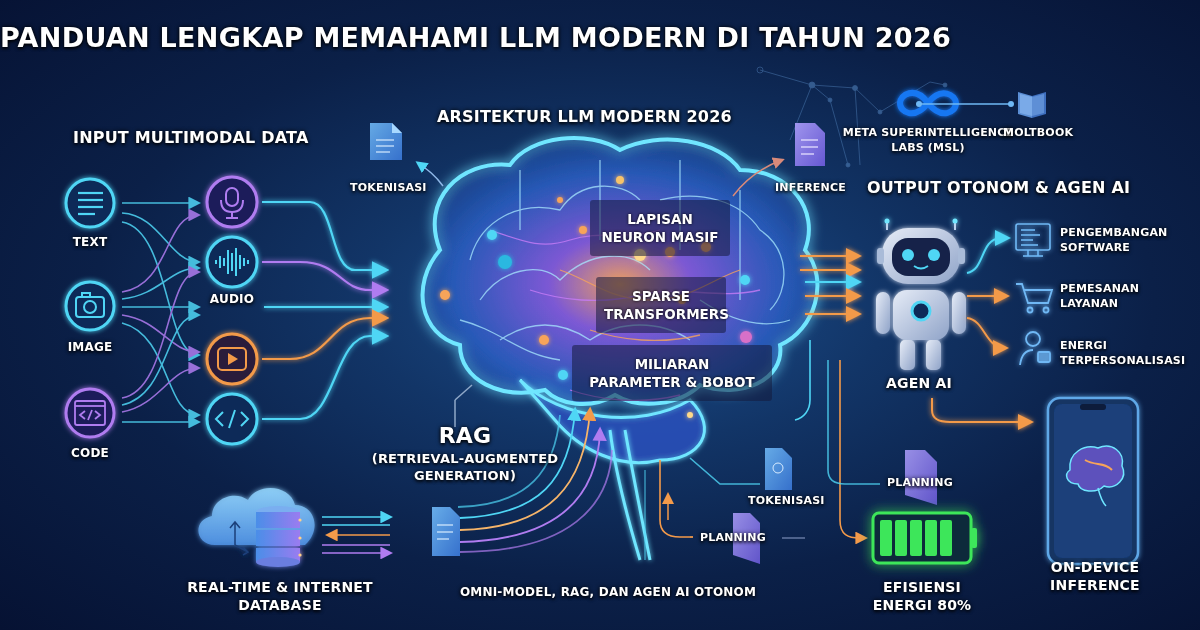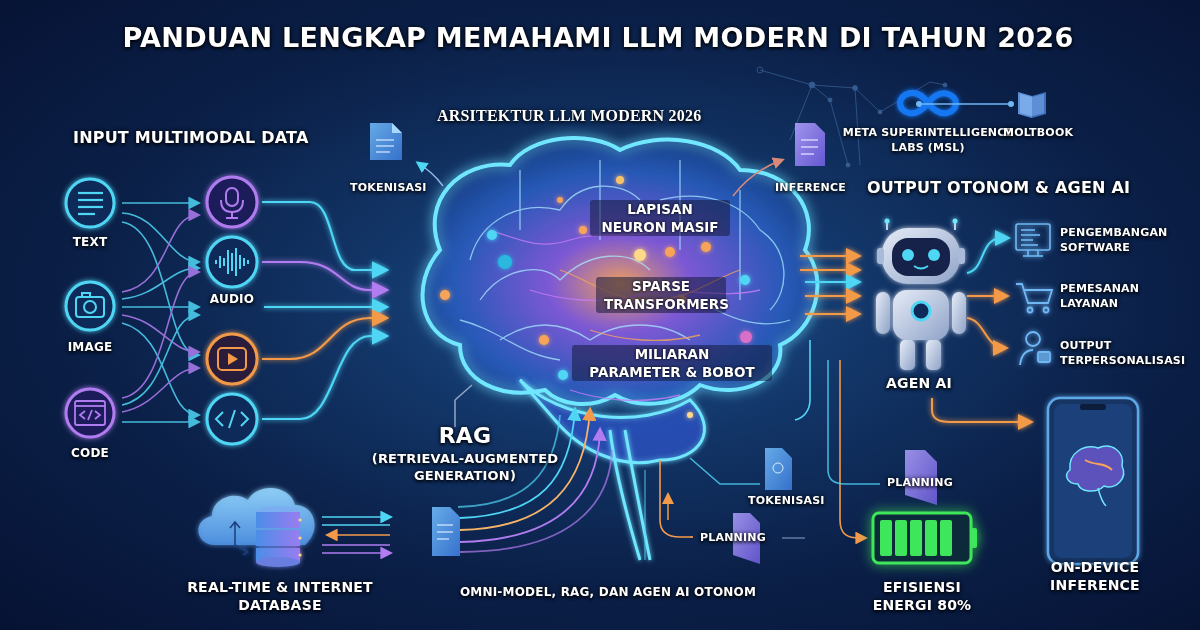--- a/index.html
+++ b/index.html
@@ -5,27 +5,27 @@
   * { margin:0; padding:0; box-sizing:border-box; }
   html, body { width:1200px; height:630px; overflow:hidden; }
   body {
     position:relative;
     font-family:"DejaVu Sans", "Liberation Sans", sans-serif;
     color:#ffffff;
     background: radial-gradient(ellipse at 52% 48%, #1d4f8e 0%, #123567 30%, #0b2048 60%, #061233 100%);
   }
   .txt { position:absolute; font-weight:bold; text-shadow:0 0 4px #000, 0 2px 3px rgba(0,0,0,0.7); letter-spacing:0.2px; white-space:nowrap; }
   .center { text-align:center; }
-  #main-title { left:0; width:1196px; top:22px; font-size:27px; text-align:center; letter-spacing:0.3px; }
+  #main-title { left:0; width:1196px; top:22px; font-size:27px; text-align:left; letter-spacing:0.3px; }
   .section-title { font-size:16px; }
   .small { font-size:11px; }
   .label { font-size:12px; }
   .mid { font-size:13px; }
   svg#art { position:absolute; left:0; top:0; width:1200px; height:630px; }
-  .brain-label { position:absolute; font-size:13.5px; text-align:center; line-height:18px; font-weight:bold; padding:0 8px; background:rgba(20,25,60,0.55); border-radius:3px; text-shadow:0 0 3px #000; }
+  .brain-label { position:absolute; font-size:13.5px; text-align:center; line-height:18px; font-weight:bold; padding:10px 8px; background:rgba(20,25,60,0.55); border-radius:3px; text-shadow:0 0 3px #000; }
 </style>
 </head>
 <body>
 
 <svg id="art" viewBox="0 0 1200 630" xmlns="http://www.w3.org/2000/svg">
   <defs>
     <filter id="glow" x="-50%" y="-50%" width="200%" height="200%">
       <feGaussianBlur stdDeviation="2.5" result="b"></feGaussianBlur>
       <feMerge>
           <feMergeNode in="b"></feMergeNode>
@@ -406,21 +406,21 @@
 </svg>
 
 <div id="main-title" class="txt">PANDUAN LENGKAP MEMAHAMI LLM MODERN DI TAHUN 2026</div>
 
 <div class="txt section-title" style="left:73px;top:128px;">INPUT MULTIMODAL DATA</div>
 <div class="txt label center" style="left:70px;width:40px;top:235px;">TEXT</div>
 <div class="txt label center" style="left:60px;width:60px;top:340px;">IMAGE</div>
 <div class="txt label center" style="left:65px;width:50px;top:446px;">CODE</div>
 <div class="txt label center" style="left:202px;width:60px;top:292px;">AUDIO</div>
 
-<div class="txt section-title" style="left:437px;top:107px;font-family:Liberation Serif, serif;">ARSITEKTUR LLM MODERN 2026</div>
+<div class="txt section-title" style="left:437px;top:107px;">ARSITEKTUR LLM MODERN 2026</div>
 <div class="txt small" style="left:350px;top:181px;">TOKENISASI</div>
 <div class="txt small" style="left:775px;top:181px;">INFERENCE</div>
 
 <div class="brain-label" style="left:590px;top:200px;width:140px;">
   <div>LAPISAN</div>
   <div>NEURON MASIF</div>
 </div>
 <div class="brain-label" style="left:596px;top:277px;width:130px;">
   <div>SPARSE</div>
   <div>TRANSFORMERS</div>
@@ -439,21 +439,21 @@
 <div class="txt section-title" style="left:867px;top:178px;">OUTPUT OTONOM &amp; AGEN AI</div>
 <div class="txt small" style="left:1060px;top:225px;line-height:15px;">
   <div>PENGEMBANGAN</div>
   <div>SOFTWARE</div>
 </div>
 <div class="txt small" style="left:1060px;top:281px;line-height:15px;">
   <div>PEMESANAN</div>
   <div>LAYANAN</div>
 </div>
 <div class="txt small" style="left:1060px;top:338px;line-height:15px;">
-  <div>OUTPUT</div>
+  <div>ENERGI</div>
   <div>TERPERSONALISASI</div>
 </div>
 <div class="txt mid" style="left:886px;top:375px;font-size:14px;">AGEN AI</div>
 
 <div class="txt center" style="left:410px;width:110px;top:423px;font-size:22px;">RAG</div>
 <div class="txt mid center" style="left:350px;width:230px;top:450px;line-height:17px;">
   <div>(RETRIEVAL-AUGMENTED</div>
   <div>GENERATION)</div>
 </div>
 

